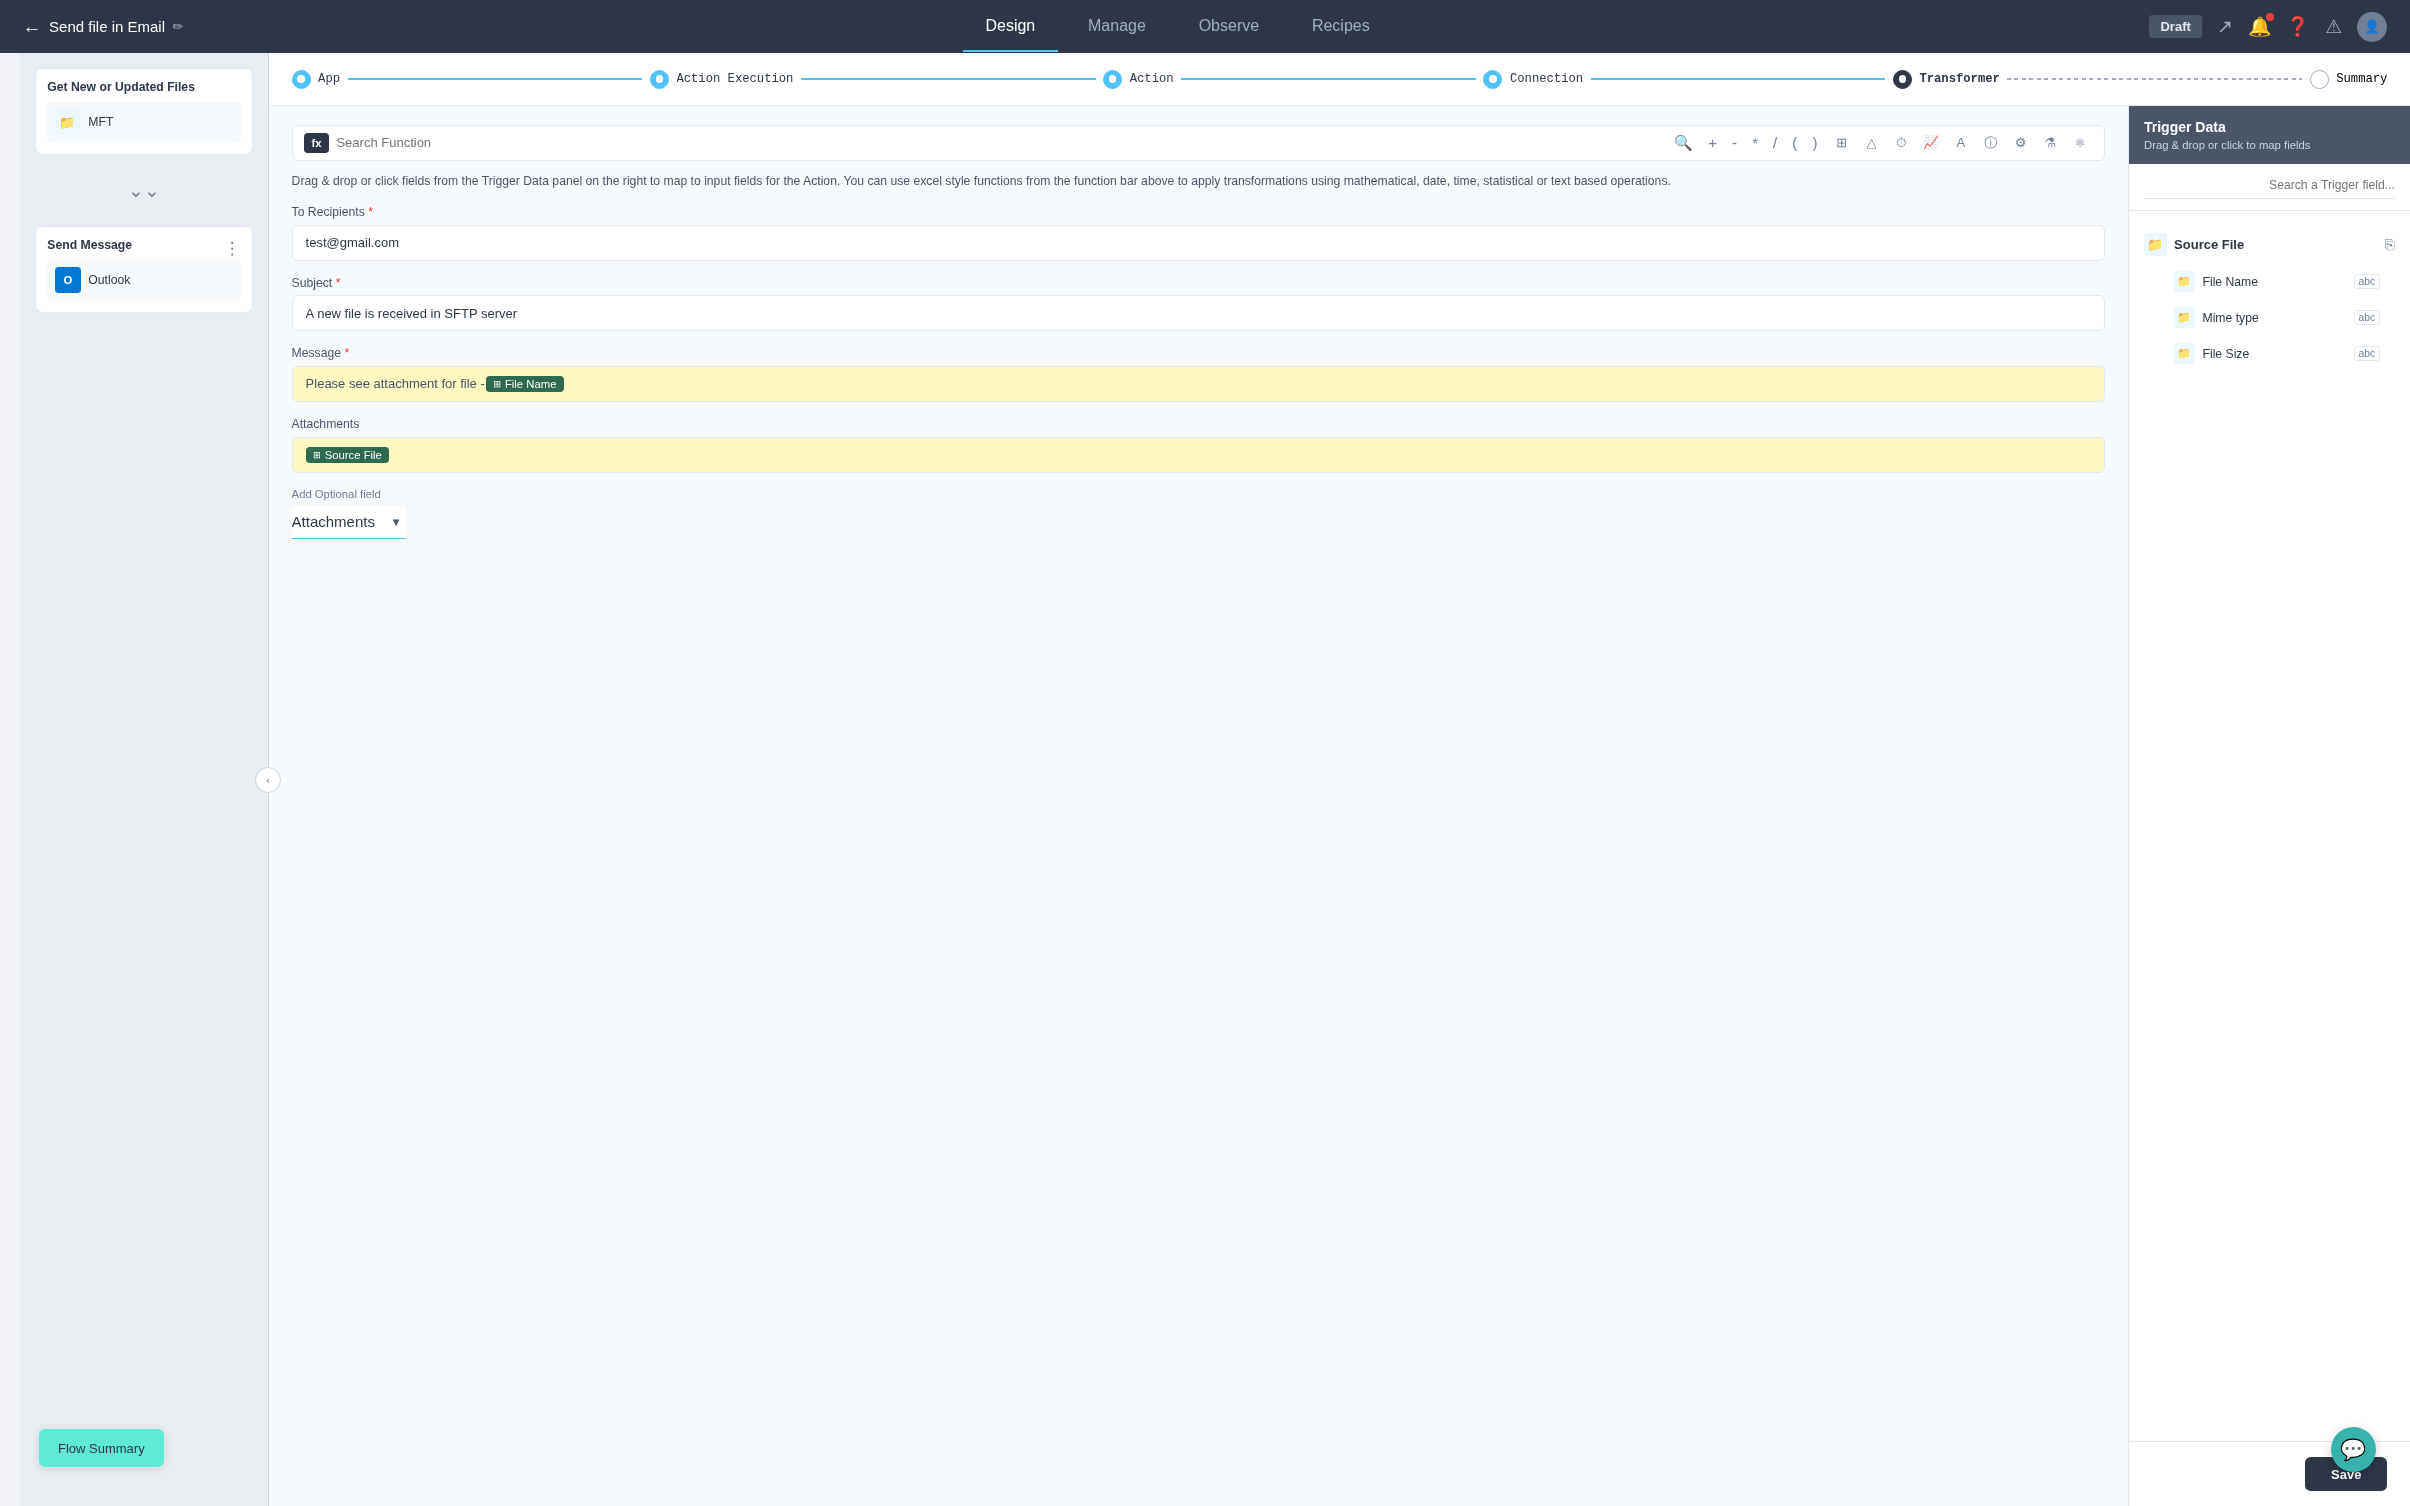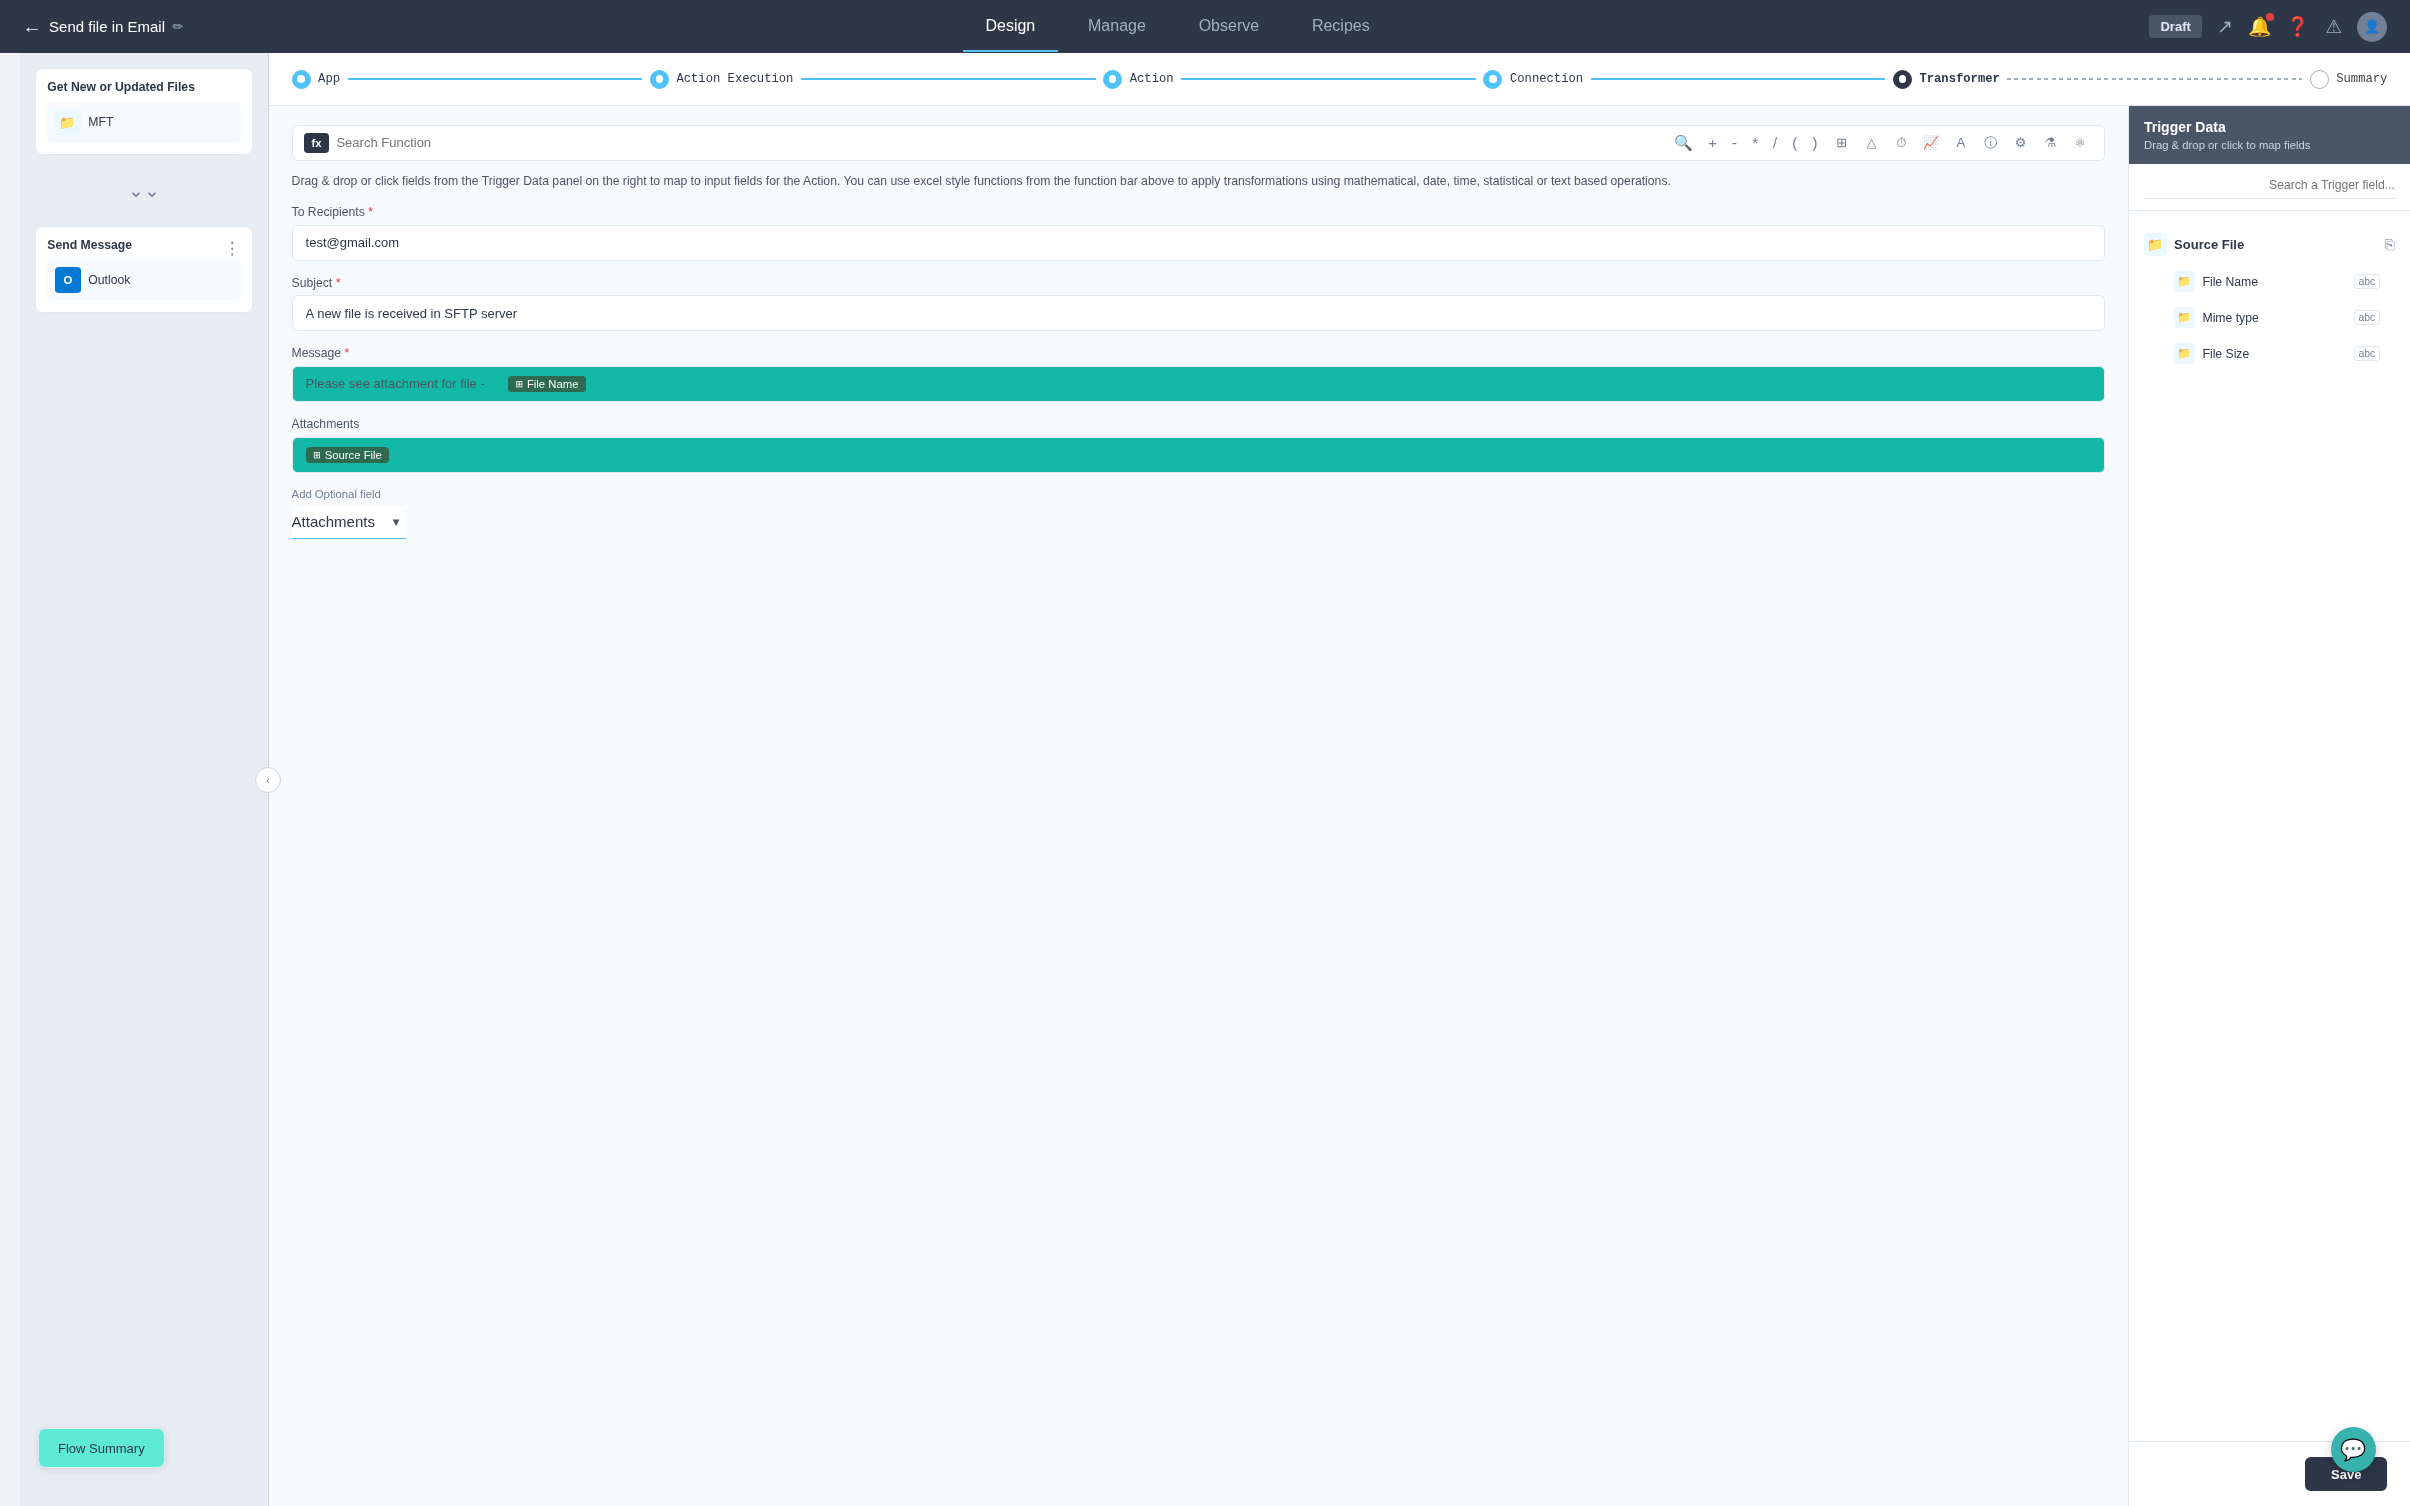--- a/index.html
+++ b/index.html
@@ -57,21 +57,21 @@
       background: white; border-bottom: 0.9px solid #e2e8f0; padding: 0 22.6px; display: flex; align-items: center; height: 53px; gap: 0;
     }
     .step-item { display: flex; align-items: center; gap: 7.5px; font-family: Liberation Mono, monospace; }
     .step-dot { width: 19px; height: 19px; border-radius: 50%; border: 1.9px solid #4fc3f7; background: white; display: flex; align-items: center; justify-content: center; }
     .step-dot.filled { background: #4fc3f7; }
     .step-dot-inner { width: 7.5px; height: 7.5px; border-radius: 50%; background: white; }
     .step-dot.active { border-color: #2d3748; background: #2d3748; }
     .step-dot.inactive { border-color: #a0aec0; background: white; }
     .step-label { font-size: 12.2px; color: #2d3748; white-space: nowrap; }
     .step-label.active { font-weight: 600; }
-    .step-label.inactive { color: #404040; }
+    .step-label.inactive { color: #000000; }
     .step-line { flex: 1; height: 1.9px; background: #4fc3f7; margin: 0 7.5px; min-width: 38px; }
     .step-line.inactive { background: #a0aec0; background: repeating-linear-gradient(90deg, #a0aec0 0, #a0aec0 3.8px, transparent 3.8px, transparent 7.5px); }
 
     
     .content-area { flex: 1; display: flex; overflow: hidden; }
 
     
     .form-panel { flex: 1; padding: 19px 22.6px; overflow-y: auto; background: #f7fafc; }
 
     
@@ -88,21 +88,21 @@
     .instruction-text { font-size: 12.2px; color: #4a5568; margin-bottom: 15px; line-height: 1.5; }
 
     
     .form-field { margin-bottom: 15px; }
     .field-label { font-size: 12.2px; color: #4a5568; margin-bottom: 5.6px; }
     .field-label .required { color: #e53e3e; }
     .field-input {
       width: 100%; padding: 9.4px 13px; border: 0.9px solid #e2e8f0; border-radius: 5.6px; font-size: 13px; color: #2d3748; background: white; outline: none;
     }
     .field-input-with-chip {
-      width: 100%; padding: 9.4px 13px; border: 0.9px solid #e2e8f0; border-radius: 5.6px; font-size: 13px; color: #2d3748; background: #14b8a6; display: flex; align-items: center; gap: 23px;
+      width: 100%; padding: 9.4px 13px; border: 0.9px solid #e2e8f0; border-radius: 5.6px; font-size: 13px; color: #2d3748; background: #fef9c3; display: flex; align-items: center; gap: 1px;
     }
     .chip {
       display: inline-flex; align-items: center; gap: 3.8px; background: #2d3748; color: white; border-radius: 3.8px; padding: 1.9px 7.5px; font-size: 11.3px; white-space: nowrap;
     }
     .chip-icon { font-size: 9.4px; }
     .chip-green { background: #2d6a4f; }
     .plain-text-in-field { font-size: 13px; color: #4a5568; }
 
     
     .optional-field-section { margin-top: 7.5px; }

